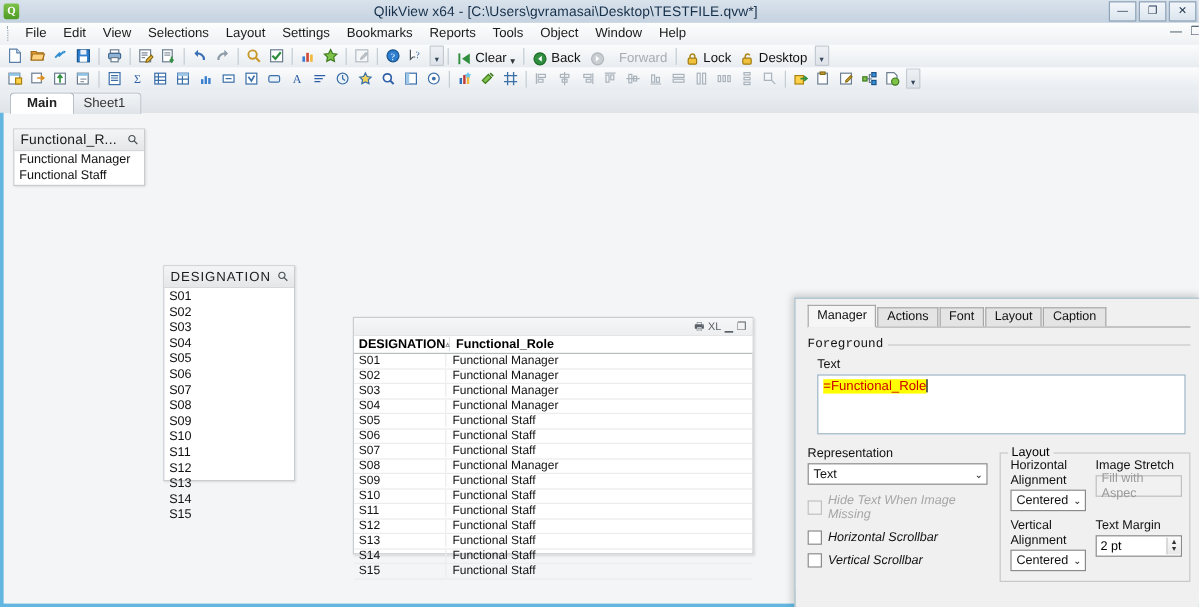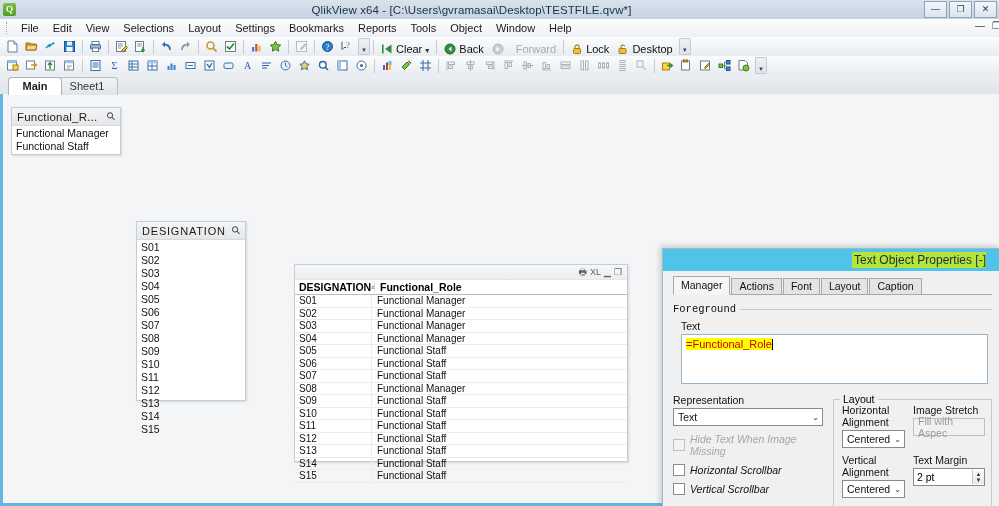--- a/index.html
+++ b/index.html
@@ -786,23 +786,20 @@
       </div>
     </div>
 
     <div class="textobj"></div>
     <svg class="marker" viewBox="0 0 104 46">
       <path d="M12 10 H76 Q88 10 88 22 Q88 33 72 33 H16 Q8 33 8 24 Q8 17 18 17 H66" stroke="#d8d812" stroke-width="13" fill="none" stroke-linecap="round" stroke-linejoin="round" opacity="0.95"></path>
     </svg>
   </div>
 
   <div class="dialog">
-    <div class="dlg-title">
-      <span class="dlg-title-text"><span class="dlg-title-hl">Text Object Properties [-]</span></span>
-    </div>
     <div class="dlg-body">
 
       <div class="tabs">
         <div class="ptab active">Manager</div>
         <div class="ptab">Actions</div>
         <div class="ptab">Font</div>
         <div class="ptab">Layout</div>
         <div class="ptab">Caption</div>
       </div>
 

